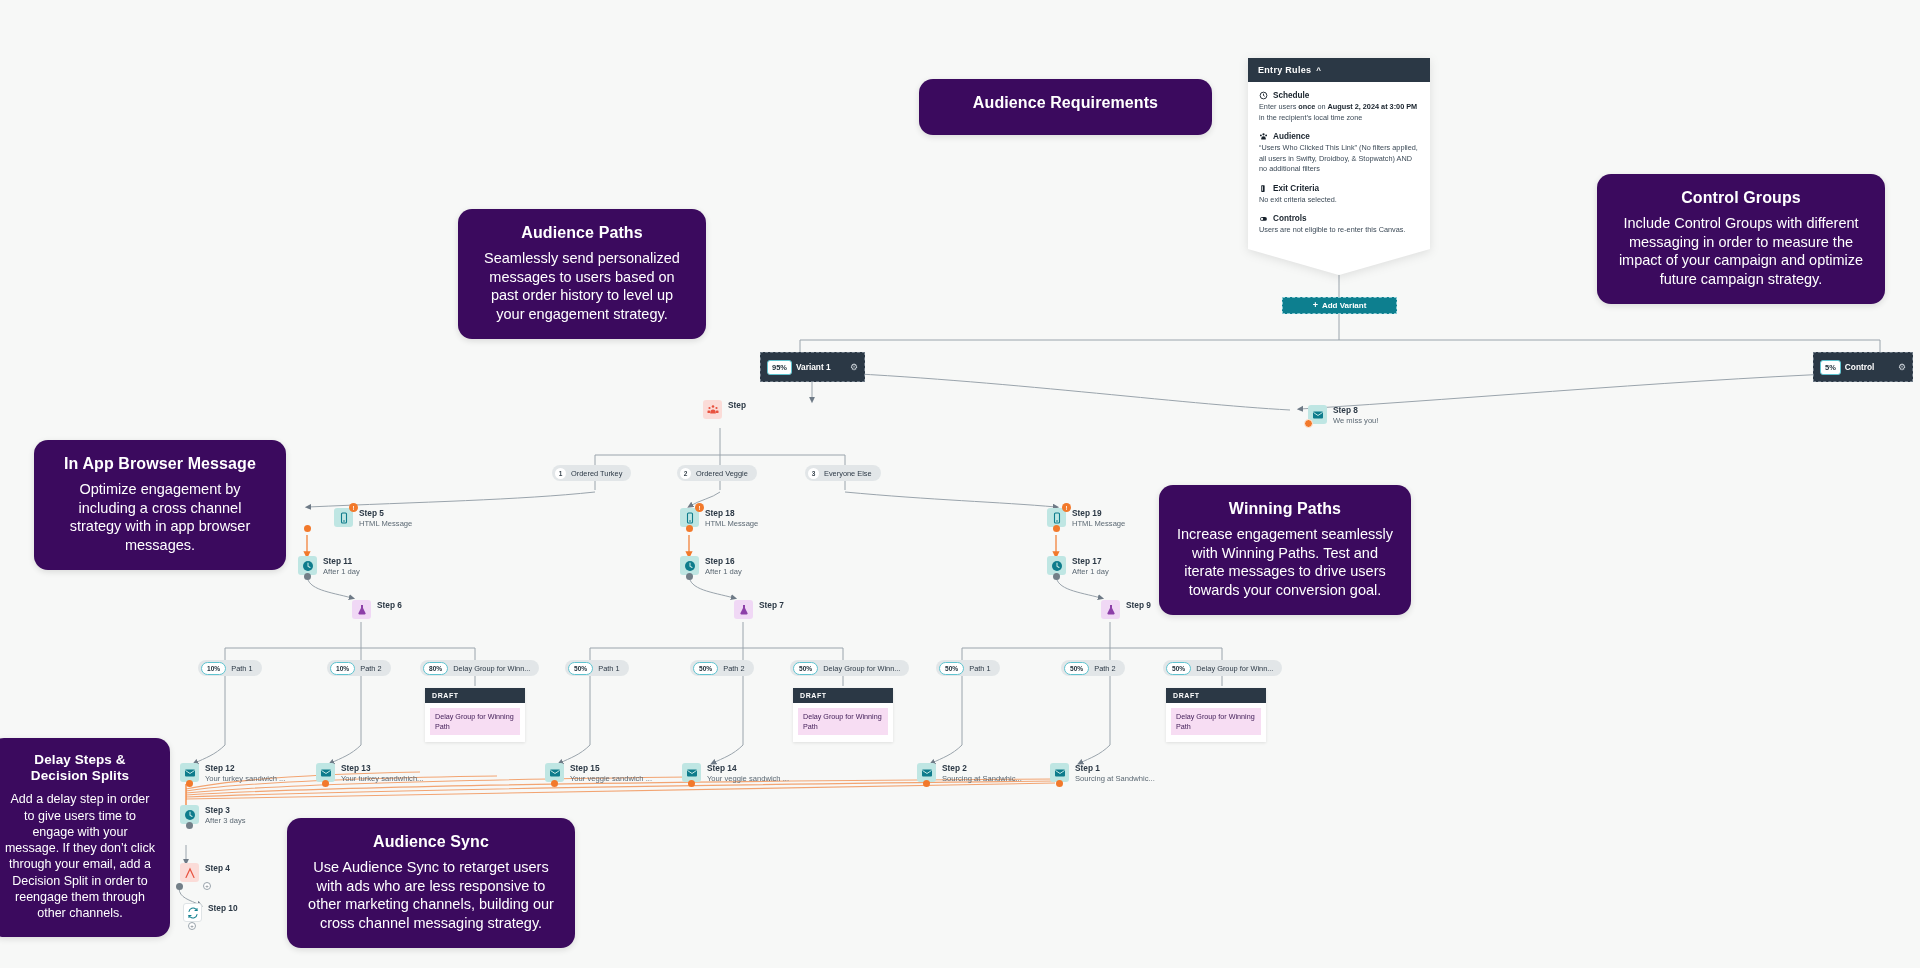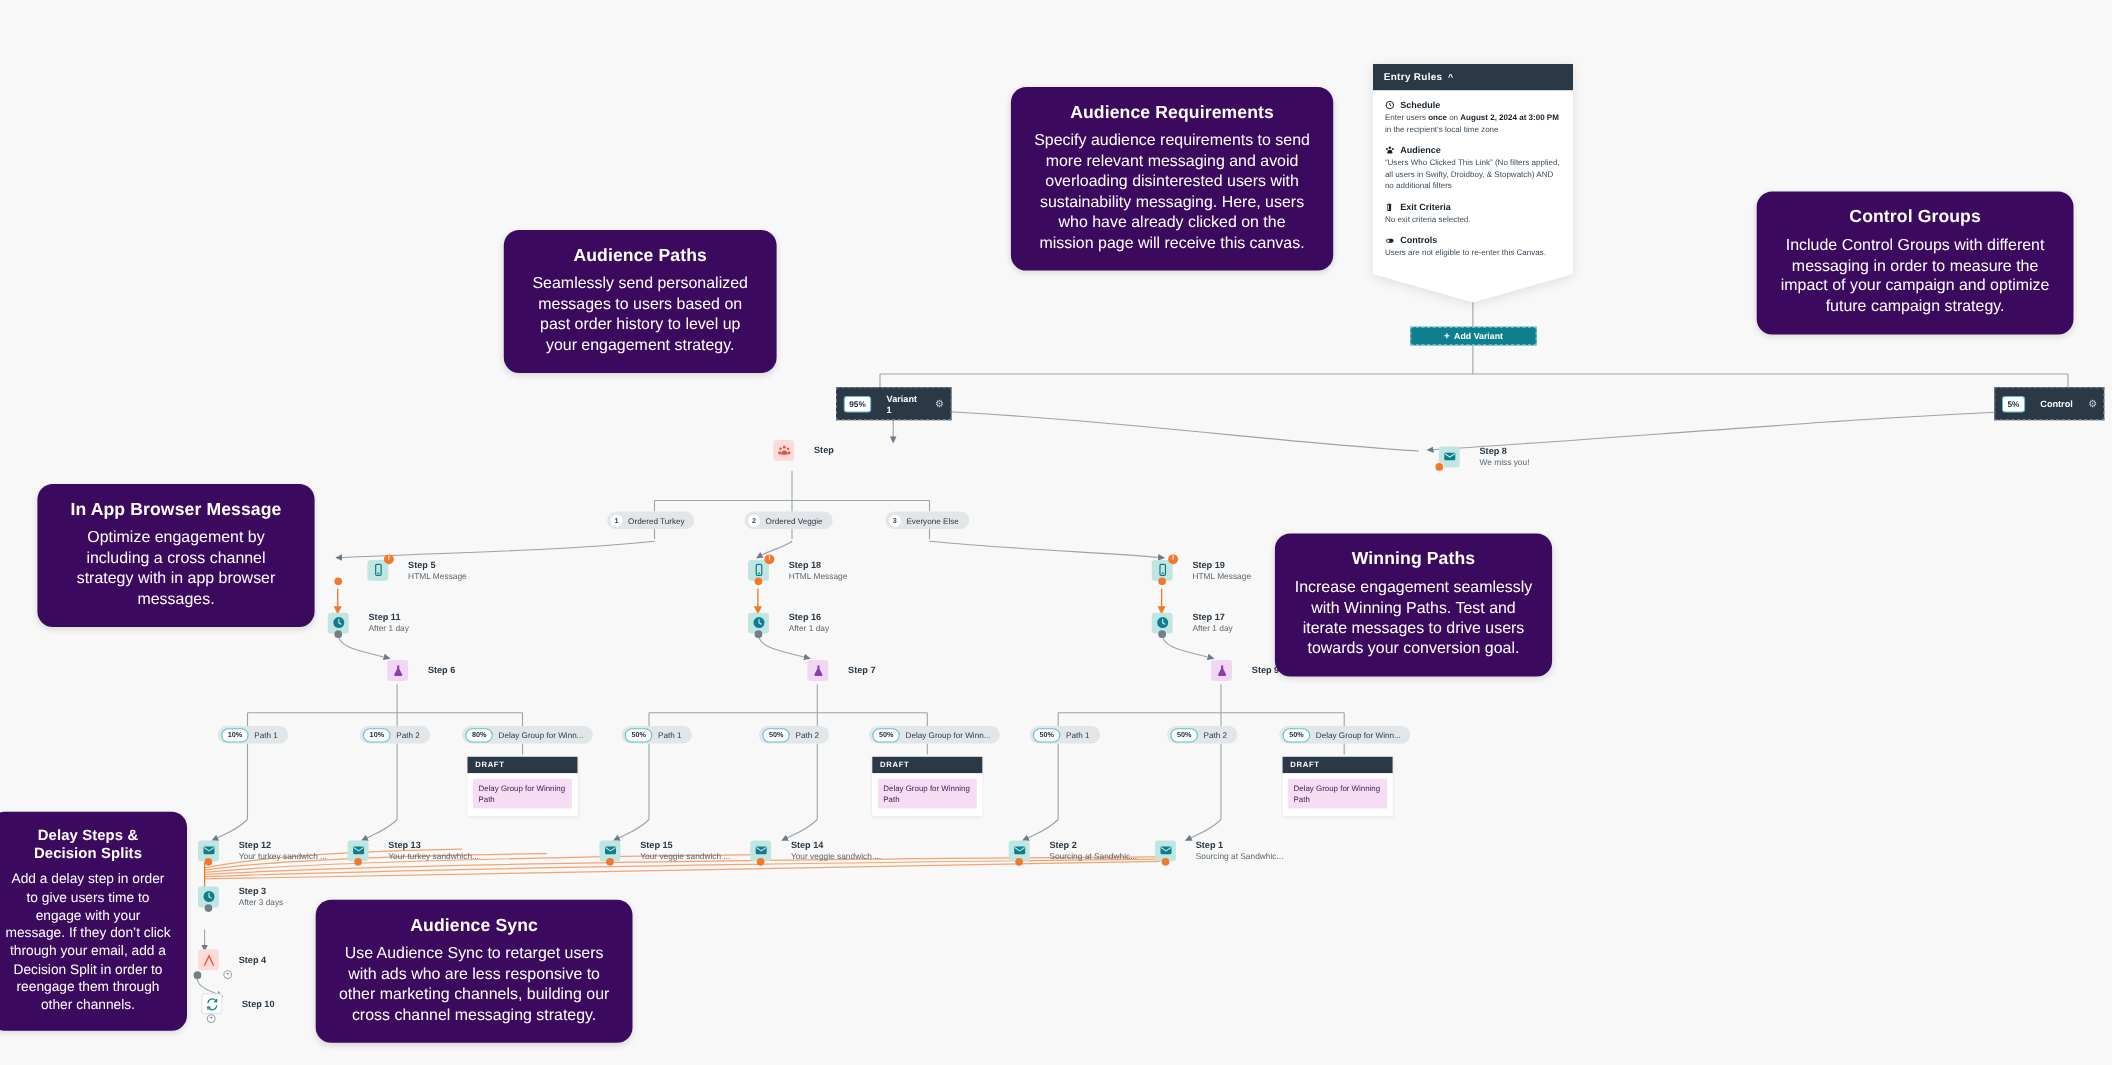--- a/index.html
+++ b/index.html
@@ -87,36 +87,36 @@
   }
   #add-variant .plus { font-size: 9px; line-height: 1; }
 
   
   .variant-chip {
     position: absolute;
     height: 20px;
     background: #2b3845;
     border: 1px dashed #6e7a86;
     display: flex; align-items: center;
-    padding: 14px 6px; gap: 14px;
+    padding: 14px 6px; gap: 4px;
     z-index: 25;
     cursor: pointer;
   }
   .variant-chip .pct {
     background: #ffffff; color: #1b2b36;
     border: 1px solid #5fc3cf;
     border-radius: 3px;
     font-size: 7.5px; font-weight: bold;
     padding: 2px 4px;
   }
   .variant-chip .vname { color: #ffffff; font-size: 8.3px; font-weight: bold; }
   .variant-chip .gear { color: #cfd6dc; font-size: 9px; margin-left: auto; }
 
   
-  .node { position: absolute; display: flex; align-items: center; z-index: 20; cursor: pointer; gap: 12px; }
+  .node { position: absolute; display: flex; align-items: flex-start; z-index: 20; cursor: pointer; }
   .node .tile {
     width: 19px; height: 19px;
     border-radius: 3px;
     display: flex; align-items: center; justify-content: center;
     flex: none;
     position: relative;
   }
   .node .tile svg { width: 12px; height: 12px; display: block; }
   .tile.teal { background: #bfe6e3; color: #0e7c8c; }
   .tile.pink { background: #fbdcd8; color: #e8523f; }
@@ -285,21 +285,20 @@
     </g>
 
     <g stroke="#9aa4ac" stroke-width="1" fill="none">
       <path d="M186,845 L186,862" marker-end="url(#arr)"></path>
       <path d="M179,888 C179,898 190,900 200,905" marker-end="url(#arr)"></path>
     </g>
   </svg>
 
   <div class="callout" style="left:919px; top:79px; width:293px;">
     <div class="c-title">Audience Requirements</div>
-    <div class="c-body">Specify audience requirements to send more relevant messaging and avoid overloading disinterested users with sustainability messaging. Here, users who have already clicked on the mission page will receive this canvas.</div>
   </div>
 
   <div class="callout" style="left:458px; top:209px; width:248px;">
     <div class="c-title">Audience Paths</div>
     <div class="c-body">Seamlessly send personalized messages to users based on past order history to level up your engagement strategy.</div>
   </div>
 
   <div class="callout" style="left:34px; top:440px; width:252px;">
     <div class="c-title">In App Browser Message</div>
     <div class="c-body">Optimize engagement by including a cross channel strategy with in app browser messages.</div>

